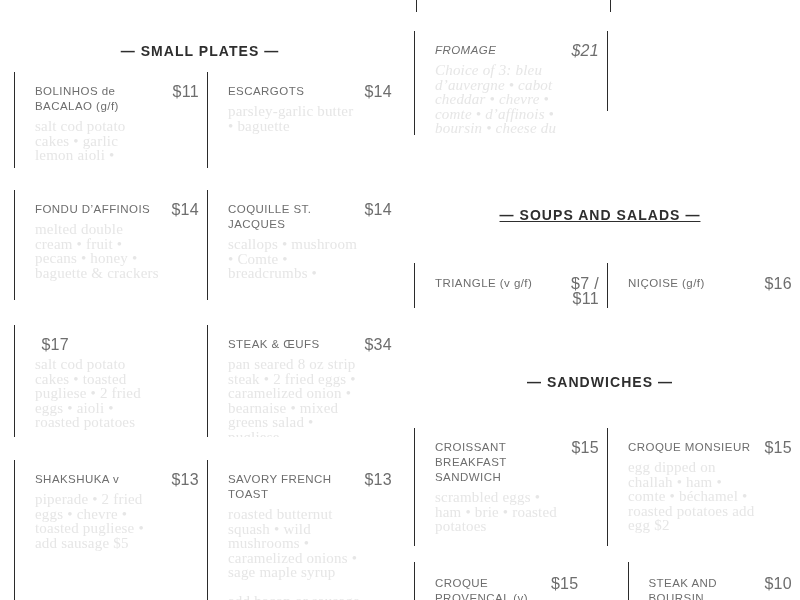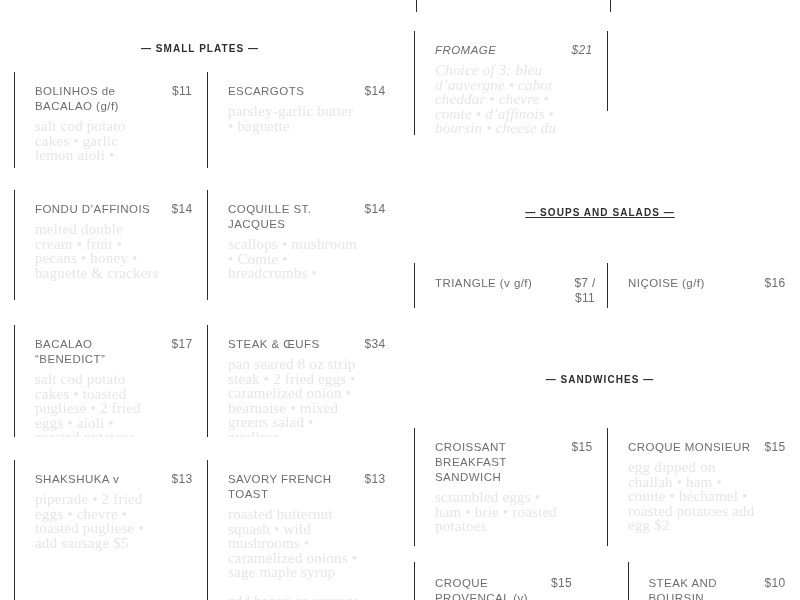--- a/index.html
+++ b/index.html
@@ -25,21 +25,21 @@
   .col-half {
     position: relative;
     width: 400px;
     height: 600px;
     box-sizing: border-box;
   }
 
   
   .section-head {
     text-align: center;
-    font-size: 10px;
+    font-size: 14px;
     font-weight: bold;
     letter-spacing: 1.05px;
     color: #2e2e2e;
     text-transform: uppercase;
     white-space: nowrap;
   }
 
   
   .row {
     display: flex;
@@ -67,26 +67,26 @@
   }
   .item-name {
     font-size: 11.5px;
     color: #6e6e6e;
     letter-spacing: 0.45px;
     line-height: 15px;
     flex: 1 1 auto;
     max-width: 128px;
   }
   .item-price {
-    font-size: 12px;
+    font-size: 16px;
     color: #6e6e6e;
     letter-spacing: 0.3px;
     line-height: 15px;
     flex: 0 0 auto;
-    text-align: center;
+    text-align: right;
     width: 34px;
   }
   .item-desc {
     font-size: 15px;
     color: #e6e6e6;
     line-height: 14.5px;
     letter-spacing: 0.2px;
     margin-top: 5px;
     max-width: 125px;
     font-family: "Liberation Serif", serif;
@@ -143,21 +143,20 @@
           <span class="item-name">COQUILLE ST. JACQUES</span>
           <span class="item-price">$14</span>
         </div>
         <div class="item-desc w-wide">scallops • mushroom • Comte • breadcrumbs •</div>
       </div>
     </div>
 
     <div class="row" style="position:absolute; left:14px; top:325px; width:386px; height:112px;">
       <div class="cell">
         <div class="item-head">
-          <span class="item-name">BACALAO “BENEDICT”</span>
           <span class="item-price">$17</span>
         </div>
         <div class="item-desc">salt cod potato cakes • toasted pugliese • 2 fried eggs • aioli • roasted potatoes</div>
       </div>
       <div class="cell">
         <div class="item-head">
           <span class="item-name">STEAK &amp; ŒUFS</span>
           <span class="item-price">$34</span>
         </div>
         <div class="item-desc w-wide">pan seared 8 oz strip steak • 2 fried eggs • caramelized onion • bearnaise • mixed greens salad • pugliese</div>

